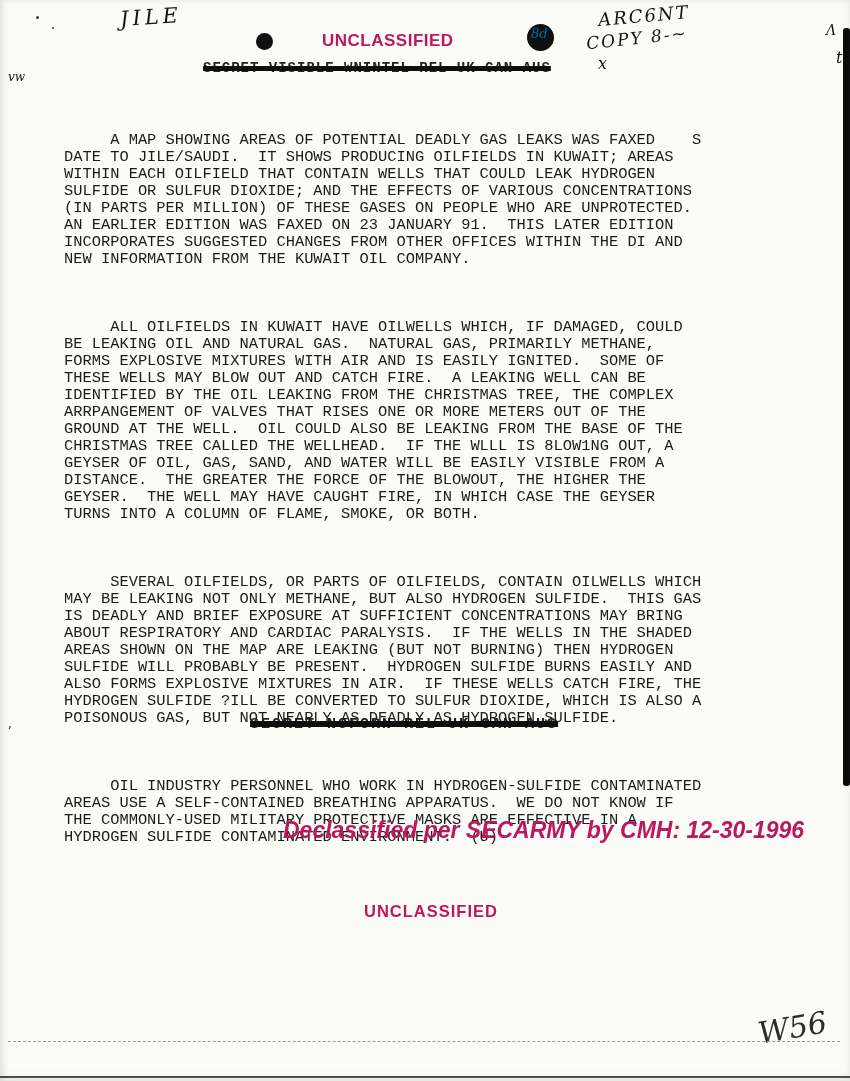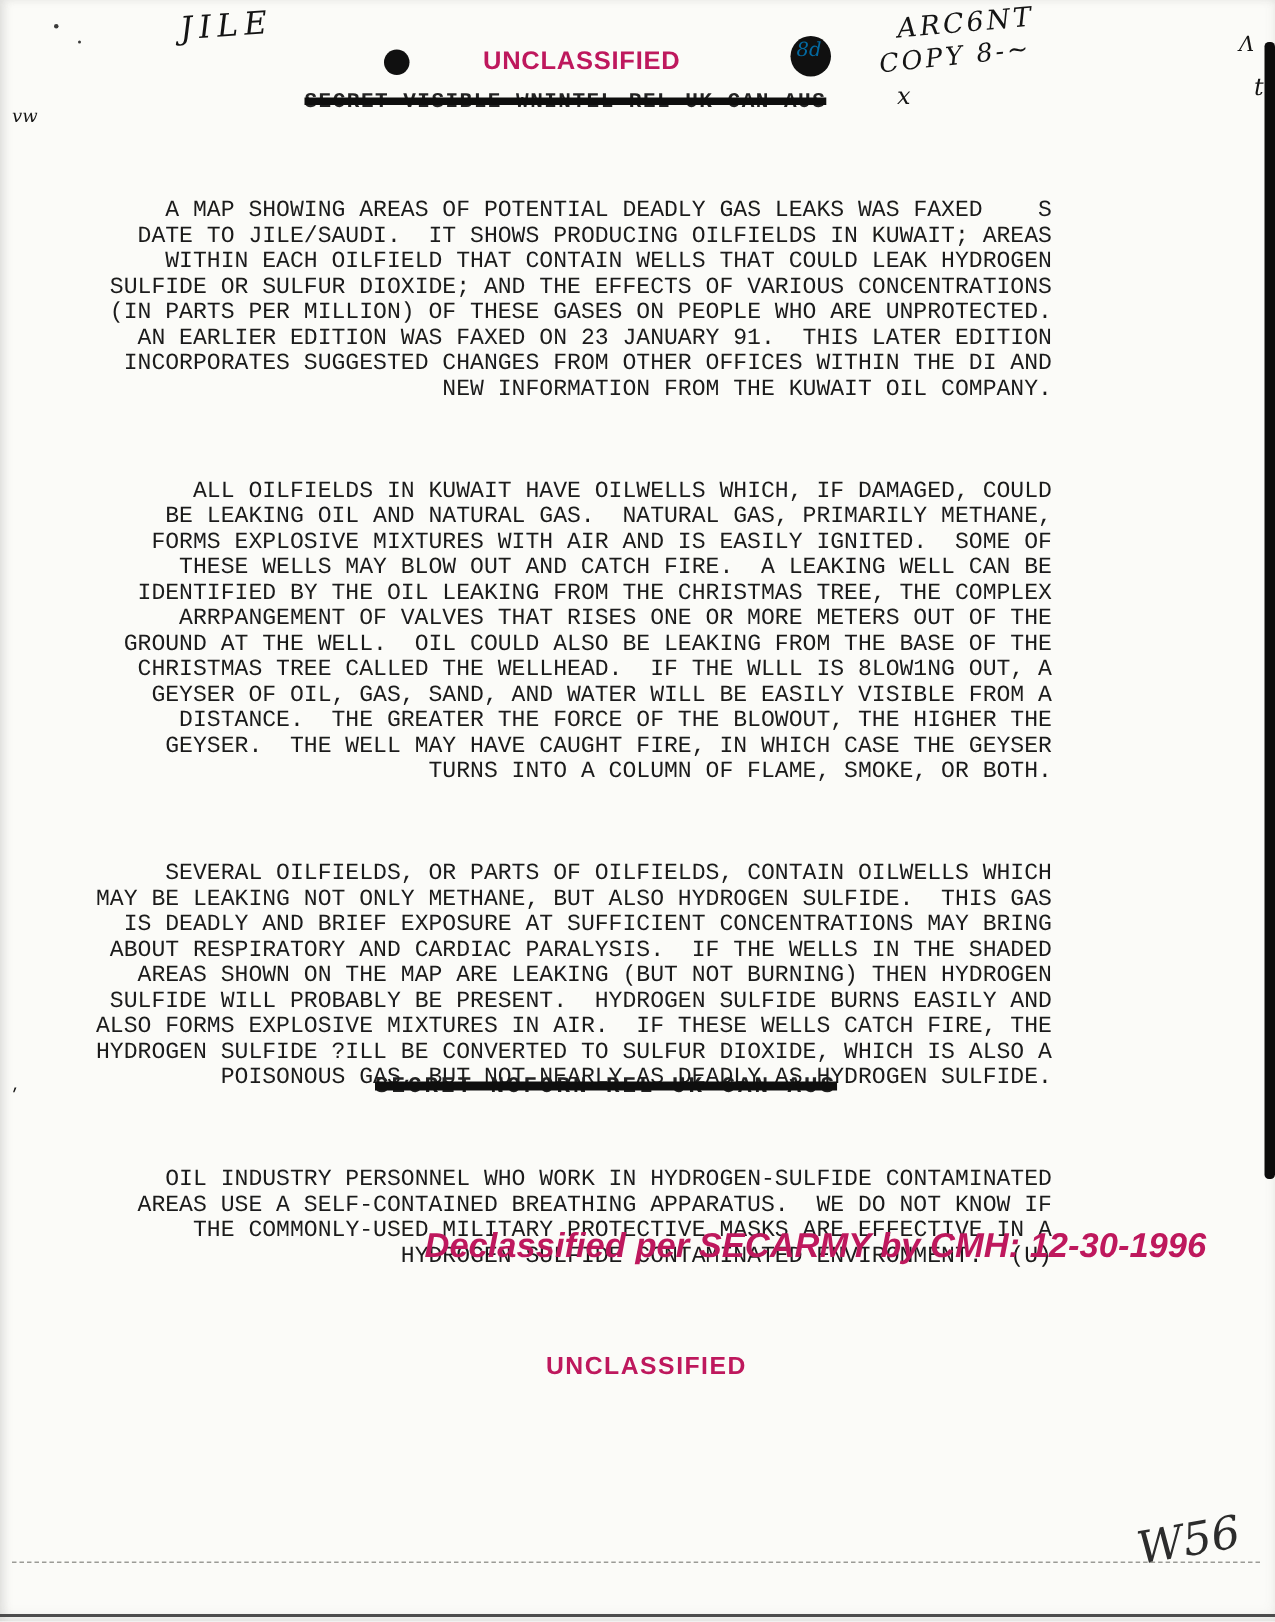--- a/index.html
+++ b/index.html
@@ -12,21 +12,20 @@
     color:#1e1e1e;
     box-shadow: inset 3px 0 6px rgba(120,120,120,.15), inset 0 -4px 8px rgba(120,120,120,.12);
   }
 
   
   .body-text {
     position:absolute; left:64px; top:98px;
     font-size:15.4px; line-height:17px;
     white-space:pre;
     color:#1b1b1b;
-    text-align:right;
   }
   .para { margin:0 0 17px 0; }
   .para:last-child { margin-bottom:17px; }
 
   
   .strike-banner {
     position:absolute;
     font-family:"Liberation Mono","DejaVu Sans Mono",monospace;
     font-weight:700; color:#232323;
     text-decoration: line-through;

